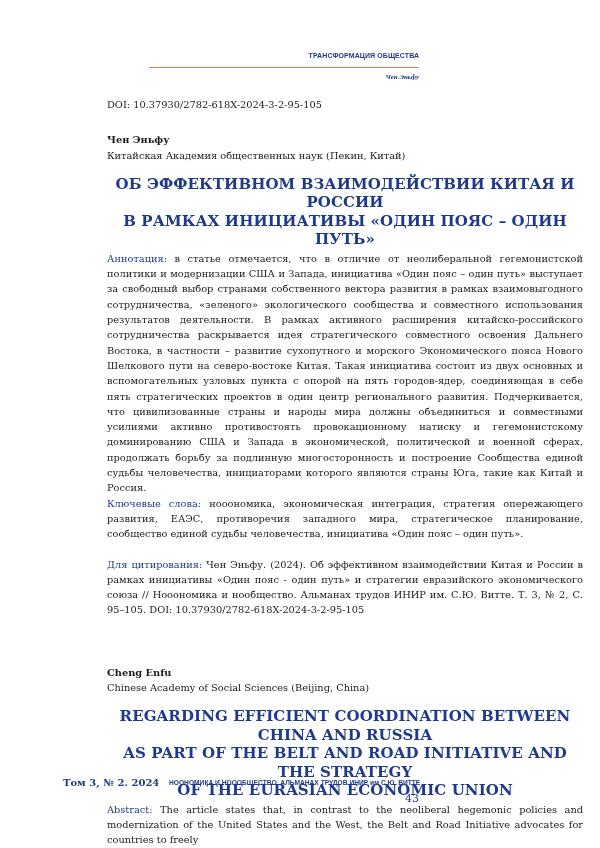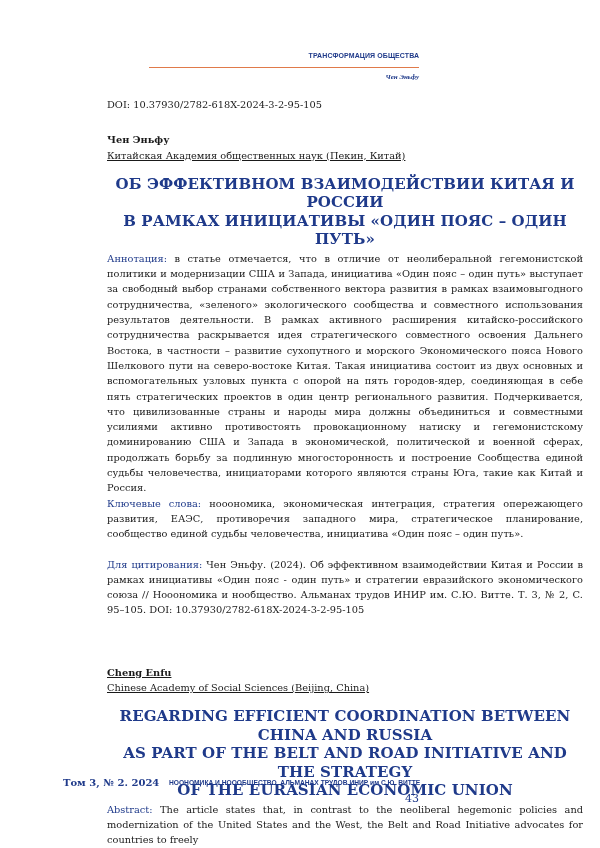--- a/index.html
+++ b/index.html
@@ -20,21 +20,21 @@
       position: absolute; right: 62px; top: 67px; width: 270px; height: 1px; background: #e07a4a;
     }
     .rh-author {
       position: absolute; right: 62px; top: 73px;
       font-family: "Liberation Serif", "DejaVu Serif", serif; font-style: italic; font-weight: bold;
       font-size: 7px; color: #1f3a8a;
     }
     .content { position: absolute; left: 63px; top: 97px; width: 476px; font-size: 9.8px; line-height: 15.3px; margin-left: 44px; }
     .doi { margin: 0; }
     .author { font-weight: bold; margin: 20px 0 0 0; }
-    .affil { margin: 0; text-decoration: underline; }
+    .affil { margin: 0; }
     .title {
       color: #1f3a8a; font-weight: bold; text-align: center; font-size: 15px; line-height: 18.5px;
       margin: 12px 0 2px 0; letter-spacing: 0.1px;
     }
     .para { text-align: justify; margin: 0; }
     .label { color: #1f3a8a; font-weight: normal; }
     .gap-m { height: 15px; }
     .gap-l { height: 47px; }
     .footer-left {
       position: absolute; left: 63px; top: 777px;

